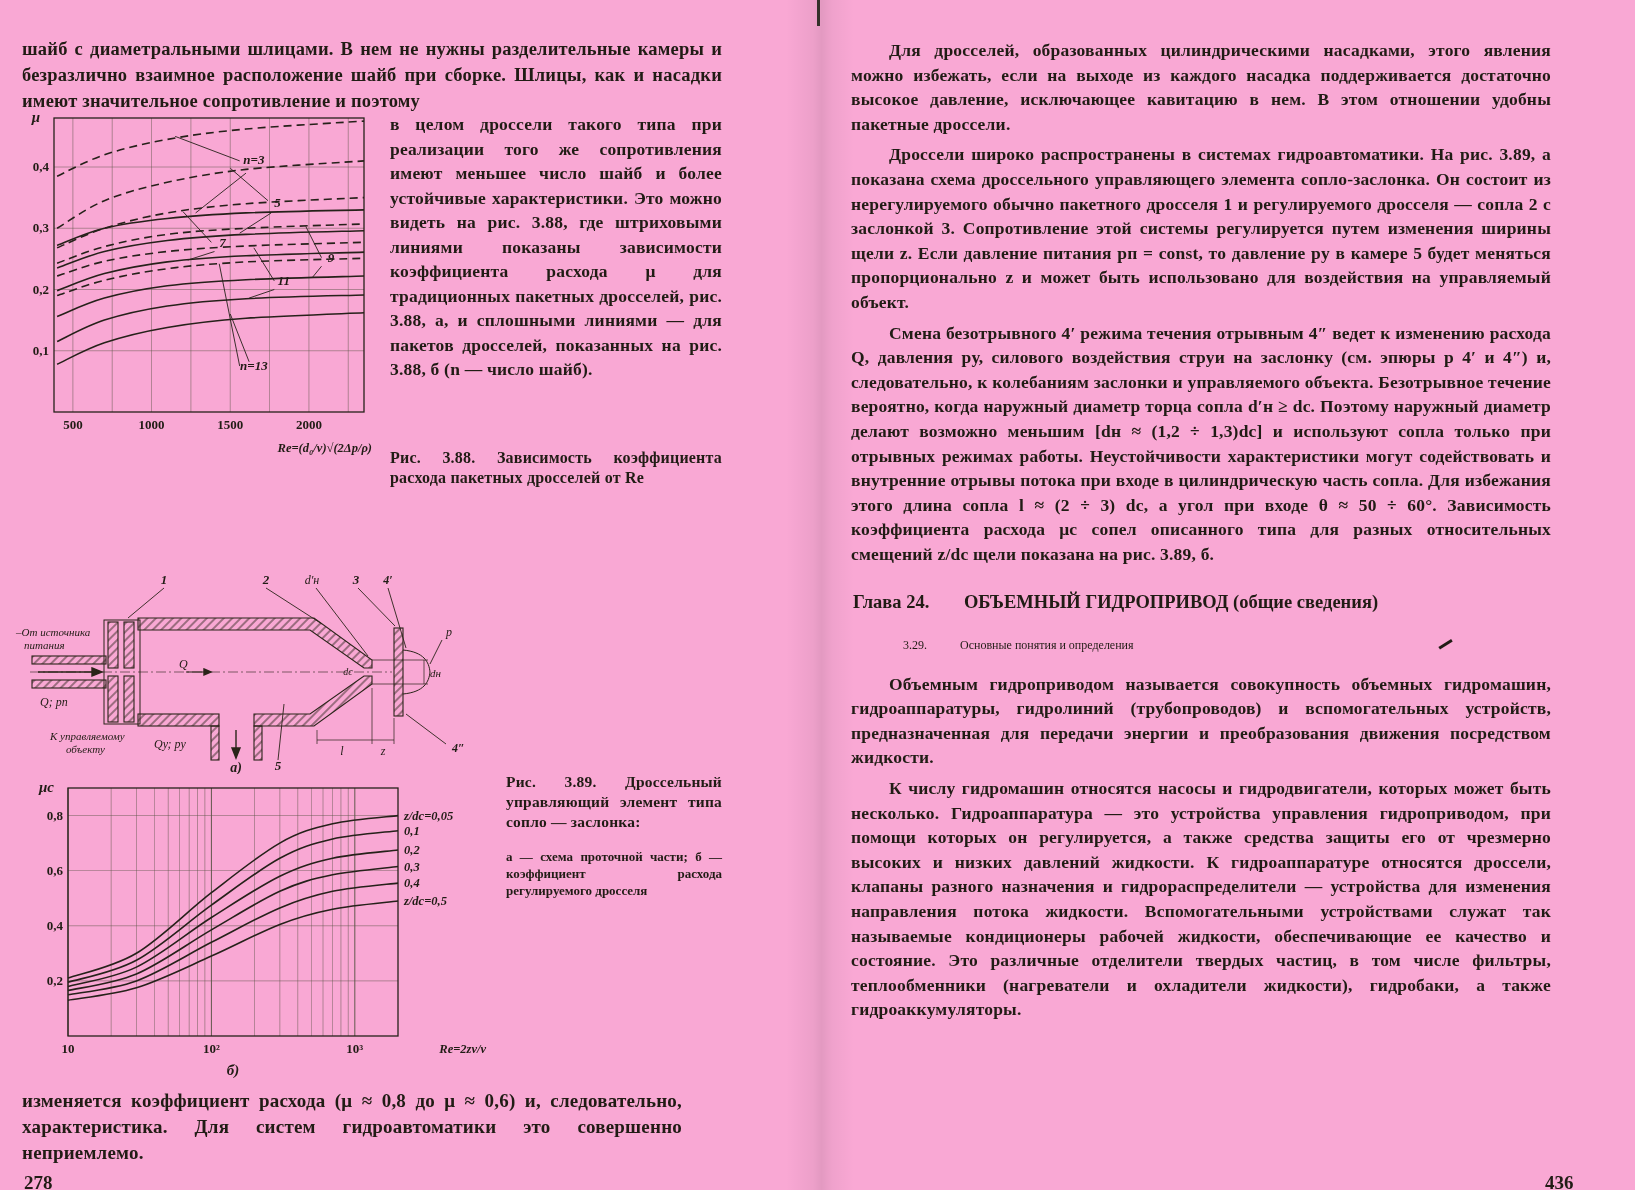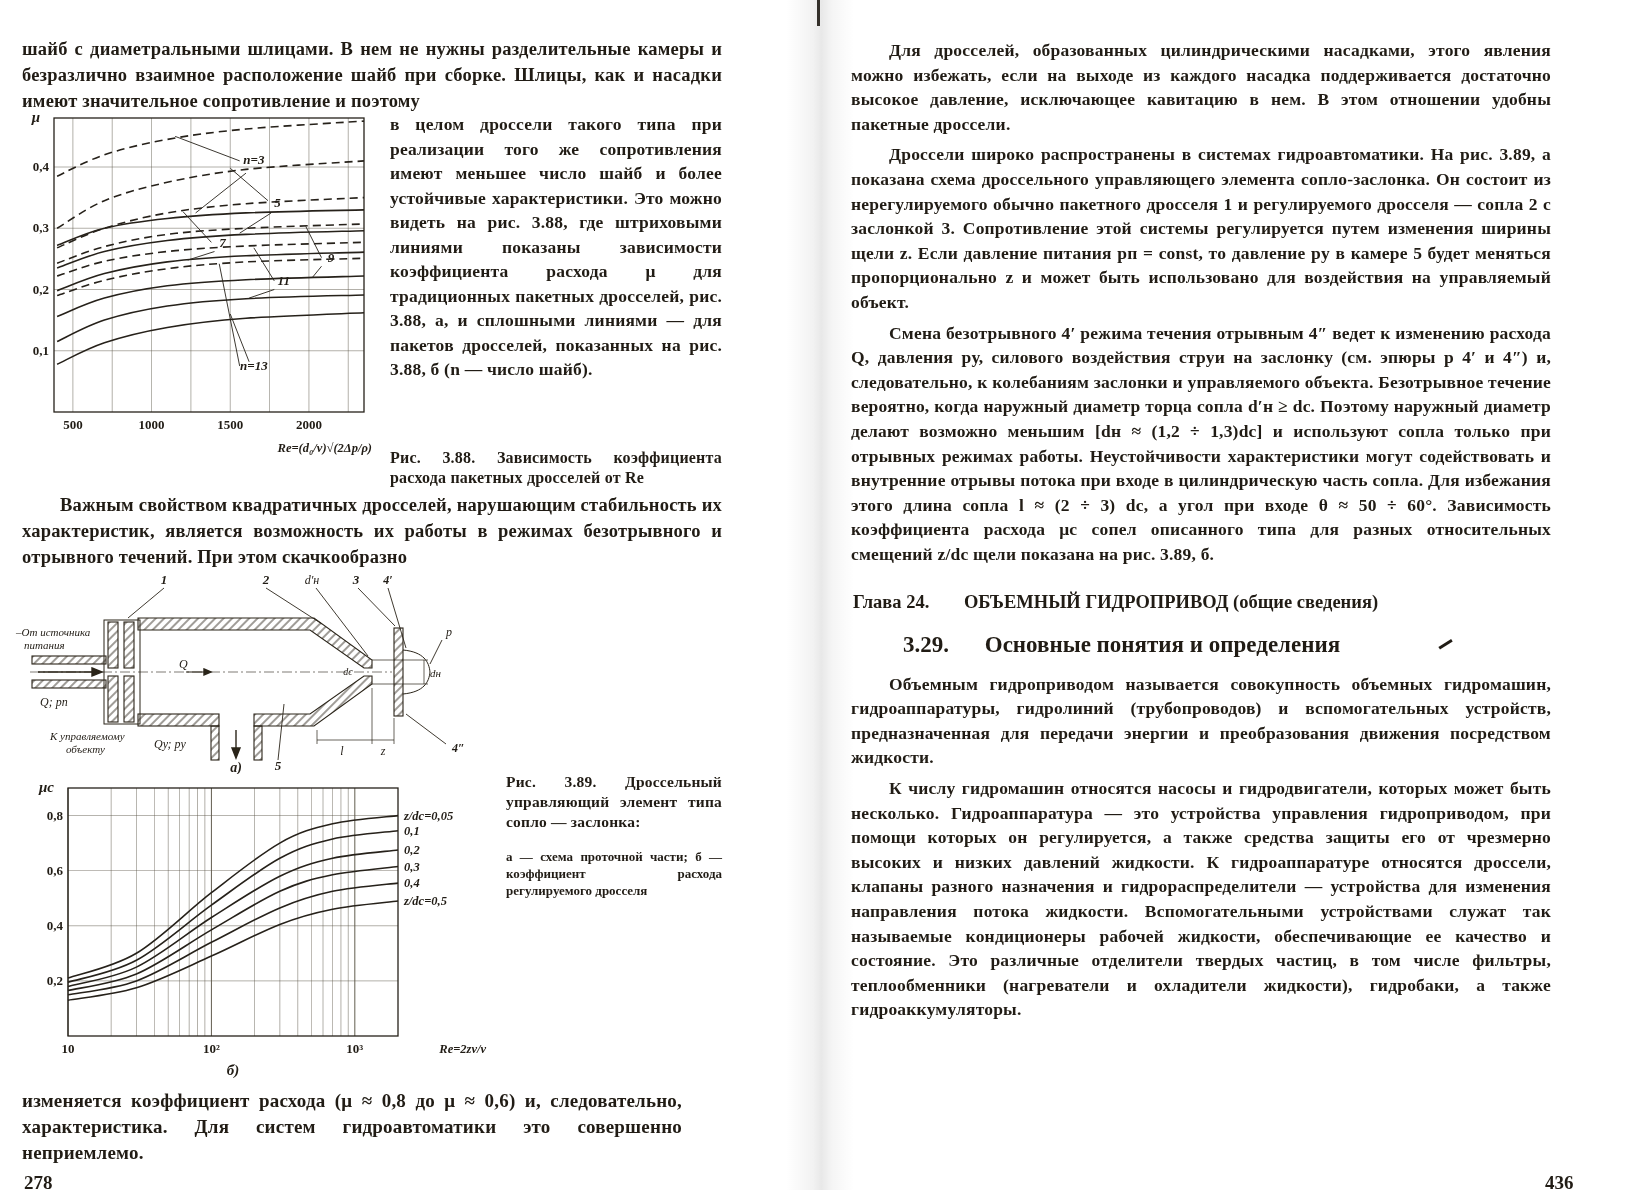--- a/index.html
+++ b/index.html
@@ -1,35 +1,35 @@
 <!DOCTYPE html>
 <html><head>
 <meta charset="utf-8">
 <style>
   *{margin:0;padding:0;box-sizing:border-box}
   html,body{width:1635px;height:1190px;overflow:hidden}
   body{background:#e9e5dc;font-family:"Liberation Serif","DejaVu Serif",serif;color:#211c15}
-  .spread{position:absolute;left:0;top:0;width:1635px;height:1190px;background:#ffffff}
+  .spread{position:absolute;left:0;top:0;width:1635px;height:1190px;background:#f9a8d4}
   .gutter-shade{position:absolute;left:786px;top:0;width:68px;height:100%;
     background:linear-gradient(90deg,rgba(0,0,0,0) 0%,rgba(0,0,0,0.05) 40%,rgba(0,0,0,0.09) 52%,rgba(0,0,0,0.04) 68%,rgba(0,0,0,0) 100%)}
   .gutter-line{position:absolute;left:817px;top:0;width:3px;height:26px;background:#34302a}
   .abs{position:absolute}
   .jtext{text-align:justify;font-weight:600;letter-spacing:.2px}
   .indent{text-indent:38px}
   p.para{margin:6px;text-indent:38px}
   .left-body{font-size:18.5px;line-height:26px}
   .wrap-text{font-size:17.5px;line-height:24.5px}
   .caption-bold{font-weight:700;font-size:16px;line-height:20px;text-align:justify;letter-spacing:.2px}
   .caption-title{font-weight:700;font-size:15.5px;line-height:20px;text-align:justify;letter-spacing:.2px}
   .caption-sub{font-weight:600;font-size:13px;line-height:17px;text-align:justify;margin-top:8px}
   .right-col{left:845px;top:32px;width:712px;font-size:17.5px;line-height:24.6px}
   .right-col p{text-align:justify;font-weight:600;letter-spacing:.2px}
   .chapter{margin-top:24px;margin-bottom:18px;font-weight:700;font-size:18.5px;padding-left:8px;white-space:nowrap}
   .chapter .chap-label{margin-right:30px}
-  .section{position:relative;margin-bottom:14px;font-weight:700;font-size:23px;padding-left:58px;white-space:nowrap}
+  .section{position:relative;margin-bottom:14px;font-weight:400;font-size:12px;padding-left:58px;white-space:nowrap}
   .section .sec-num{margin-right:30px}
   .margin-mark{position:absolute;left:592px;top:6px;width:15px;height:7px;border-bottom:3px solid #211c15;transform:rotate(-32deg)}
   .pagenum{font-size:19px;font-weight:700}
   svg text{font-family:"Liberation Serif","DejaVu Serif",serif;fill:#211c15}
   svg{display:block}
 </style>
 </head>
 <body>
 
 <div class="spread">
@@ -89,21 +89,20 @@
       <text x="269.74619289340103" y="179.21250000000003" text-anchor="middle" font-size="13" font-style="italic" font-weight="bold">11</text>
       <line x1="225.68527918781726" y1="260.0625" x2="205.2284263959391" y2="157.775" stroke="#26211a" stroke-width="0.9"></line>
       <line x1="235.12690355329948" y1="255.77499999999998" x2="216.24365482233503" y2="208" stroke="#26211a" stroke-width="0.9"></line>
       <text x="239.8477157360406" y="264.35" text-anchor="middle" font-size="13" font-style="italic" font-weight="bold">n=13</text>
     </svg>
 
   <div class="abs wrap-text jtext" style="left:390px;top:112px;width:332px">в целом дроссели такого типа при реализации того же сопротивления имеют меньшее число шайб и более устойчивые характеристики. Это можно видеть на рис. 3.88, где штриховыми линиями показаны зависимости коэффициента расхода μ для традиционных пакетных дросселей, рис. 3.88, а, и сплошными линиями — для пакетов дросселей, показанных на рис. 3.88, б (n — число шайб).</div>
 
   <div class="abs caption-bold" style="left:390px;top:448px;width:332px">Рис. 3.88. Зависимость коэффициента расхода пакетных дросселей от Re</div>
 
-  <div class="abs left-body jtext indent" style="left:22px;top:492px;width:700px">Важным свойством квадратичных дросселей, нарушающим стабильность их характеристик, является возможность их работы в режимах безотрывного и отрывного течений. При этом скачкообразно</div>
 
   <svg id="diagram-389a" class="abs" style="left:14px;top:572px" width="486" height="202" viewBox="0 0 486 202">
     <defs>
       <pattern id="hx" width="6" height="6" patternUnits="userSpaceOnUse" patternTransform="rotate(45)">
         <line x1="1" y1="0" x2="1" y2="6" stroke="#2a2419" stroke-width="0.9"></line>
       </pattern>
     </defs>
 
     <line x1="16" y1="100" x2="378" y2="100" stroke="#2a2419" stroke-width="0.6" stroke-dasharray="10 3 2 3"></line>
     <g stroke="#2a2419" stroke-width="1.1">

